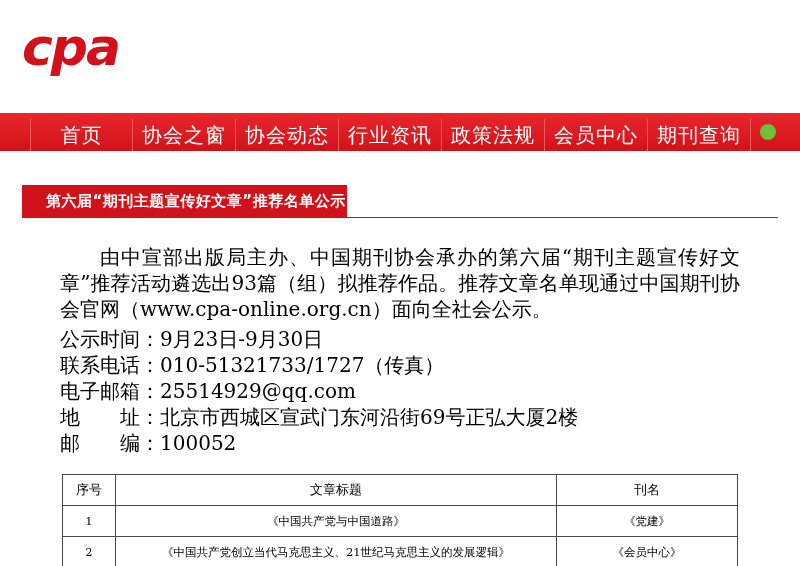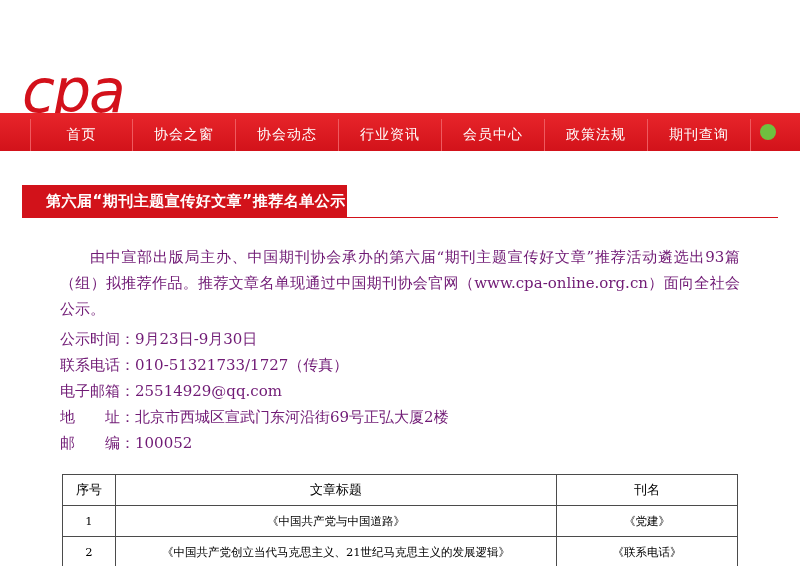--- a/index.html
+++ b/index.html
@@ -29,27 +29,26 @@
   }
   .logo-block {
     position: absolute;
     left: 22px;
     top: 20px;
     display: flex;
     align-items: flex-start;
   }
   .cpa-mark {
     font-family: "DejaVu Sans", sans-serif;
-    font-size: 60px;
-    font-weight: normal;
+    font-size: 52px;
+    font-weight: bold;
     color: #d3111b;
     letter-spacing: -2px;
     line-height: 54px;
     font-style: italic;
-    margin-top: 44px;
   }
   .logo-text {
     margin-left: 16px;
     padding-top: 2px;
   }
   .logo-cn {
     font-family: "DejaVu Sans", sans-serif;
     font-size: 34px;
     font-weight: bold;
     color: #d3111b;
@@ -70,21 +69,21 @@
     position: relative;
     height: 38px;
     background: linear-gradient(to bottom, #e8252b 0%, #d2121a 100%);
     display: flex;
     align-items: stretch;
   }
   .nav-item {
     flex: 0 0 auto;
     width: 103px;
     color: #ffffff;
-    font-size: 14px;
+    font-size: 20px;
     font-family: "DejaVu Sans", sans-serif;
     display: flex;
     align-items: center;
     justify-content: center;
     letter-spacing: 1px;
     border-right: 1px solid #ef5a5f;
     box-sizing: border-box;
     margin-top: 6px;
   }
   .nav-item:first-child {
@@ -125,22 +124,22 @@
   .title-rule {
     margin: 0 22px;
     border-top: 1px solid #d2121a;
     height: 0;
   }
 
   .article {
     margin: 26px 0 0 0;
     padding: 0 60px 0 60px;
     font-family: "DejaVu Serif", serif;
-    color: #701a75;
-    font-size: 15px;
+    color: #000000;
+    font-size: 20px;
     line-height: 26px;
   }
   .para {
     text-indent: 2em;
     margin: 0 0 4px 0;
     text-align: justify;
   }
   .info-line {
     margin: 0;
     padding: 0;
@@ -189,22 +188,22 @@
     <div class="logo-block">
       <div class="cpa-mark">cpa</div>
     </div>
   </div>
 
   <div class="navbar">
     <div class="nav-item">首页</div>
     <div class="nav-item">协会之窗</div>
     <div class="nav-item">协会动态</div>
     <div class="nav-item">行业资讯</div>
+    <div class="nav-item">政策法规</div>
     <div class="nav-item">会员中心</div>
-    <div class="nav-item">政策法规</div>
     <div class="nav-item">期刊查询</div>
     <div class="nav-spacer"></div>
     <div class="nav-circle"></div>
   </div>
 
   <div class="content">
 
     <div class="title-bar">第六届“期刊主题宣传好文章”推荐名单公示</div>
     <div class="title-rule"></div>
 
@@ -239,20 +238,20 @@
         </thead>
         <tbody>
           <tr>
             <td>1</td>
             <td>《中国共产党与中国道路》</td>
             <td>《党建》</td>
           </tr>
           <tr>
             <td>2</td>
             <td>《中国共产党创立当代马克思主义、21世纪马克思主义的发展逻辑》</td>
-            <td>《联系电话》</td>
+            <td>《会员中心》</td>
           </tr>
         </tbody>
       </table>
     </div>
 
   </div>
 </div>
 
 </body></html>

